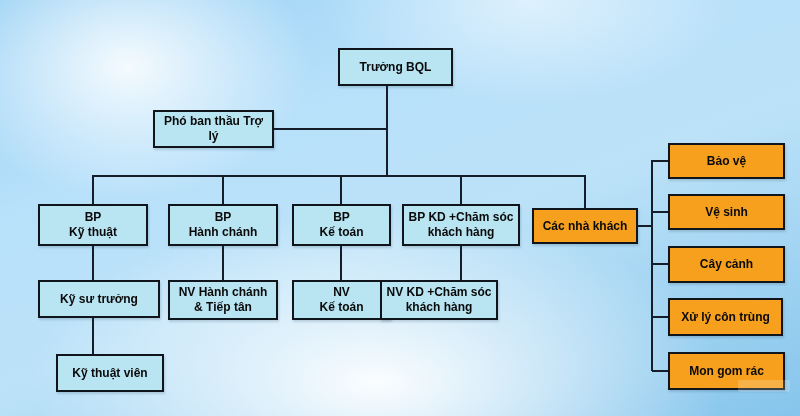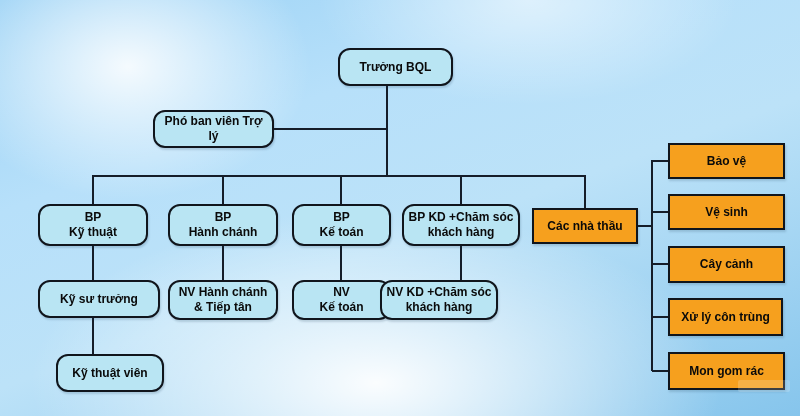--- a/index.html
+++ b/index.html
@@ -22,21 +22,21 @@
     display:flex;align-items:center;justify-content:center;
     text-align:center;
     font-weight:bold;
     font-size:12px;
     line-height:1.25;
     color:#0a0a0a;
     white-space:pre-line;
     padding:1px 3px;
     box-shadow:1px 2px 2px rgba(30,60,90,.18);
   }
-  .blue{background:#b9e5f3;border-radius:12px;}
+  .blue{background:#b9e5f3;}
   .orange{background:#f6a01e;text-align:center;}
   .watermark{
     position:absolute;
     left:738px;top:380px;width:52px;height:12px;
     background:rgba(255,255,255,.18);
     border-radius:2px;
   }
 </style>
 </head>
 <body>
@@ -63,21 +63,21 @@
       <path d="M652 161 H668"></path>
       <path d="M652 212 H668"></path>
       <path d="M652 264 H668"></path>
       <path d="M652 317 H668"></path>
       <path d="M652 371 H668"></path>
     </g>
   </svg>
 
   <div class="node blue" style="left:338px;top:48px;width:115px;height:38px">Trưởng BQL</div>
 
-  <div class="node blue" style="left:153px;top:110px;width:121px;height:38px">Phó ban viên Trợ lý</div>
+  <div class="node blue" style="left:153px;top:110px;width:121px;height:38px">Phó ban thầu Trợ lý</div>
 
   <div class="node blue" style="left:38px;top:204px;width:110px;height:42px">BP
 Kỹ thuật</div>
 
   <div class="node blue" style="left:168px;top:204px;width:110px;height:42px">BP
 Hành chánh</div>
 
   <div class="node blue" style="left:292px;top:204px;width:99px;height:42px">BP
 Kế toán</div>
 
@@ -90,21 +90,21 @@
 &amp; Tiếp tân</div>
 
   <div class="node blue" style="left:292px;top:280px;width:99px;height:40px">NV
 Kế toán</div>
 
   <div class="node blue" style="left:380px;top:280px;width:118px;height:40px">NV KD +Chăm sóc
 khách hàng</div>
 
   <div class="node blue" style="left:56px;top:354px;width:108px;height:38px">Kỹ thuật viên</div>
 
-  <div class="node orange" style="left:532px;top:208px;width:106px;height:36px">Các nhà thầu</div>
+  <div class="node orange" style="left:532px;top:208px;width:106px;height:36px">Các nhà khách</div>
 
   <div class="node orange" style="left:668px;top:143px;width:117px;height:36px">Bảo vệ</div>
 
   <div class="node orange" style="left:668px;top:194px;width:117px;height:36px">Vệ sinh</div>
 
   <div class="node orange" style="left:668px;top:246px;width:117px;height:37px">Cây cảnh</div>
 
   <div class="node orange" style="left:668px;top:298px;width:115px;height:38px">Xử lý côn trùng</div>
 
   <div class="node orange" style="left:668px;top:352px;width:117px;height:38px">Mon gom rác</div>

